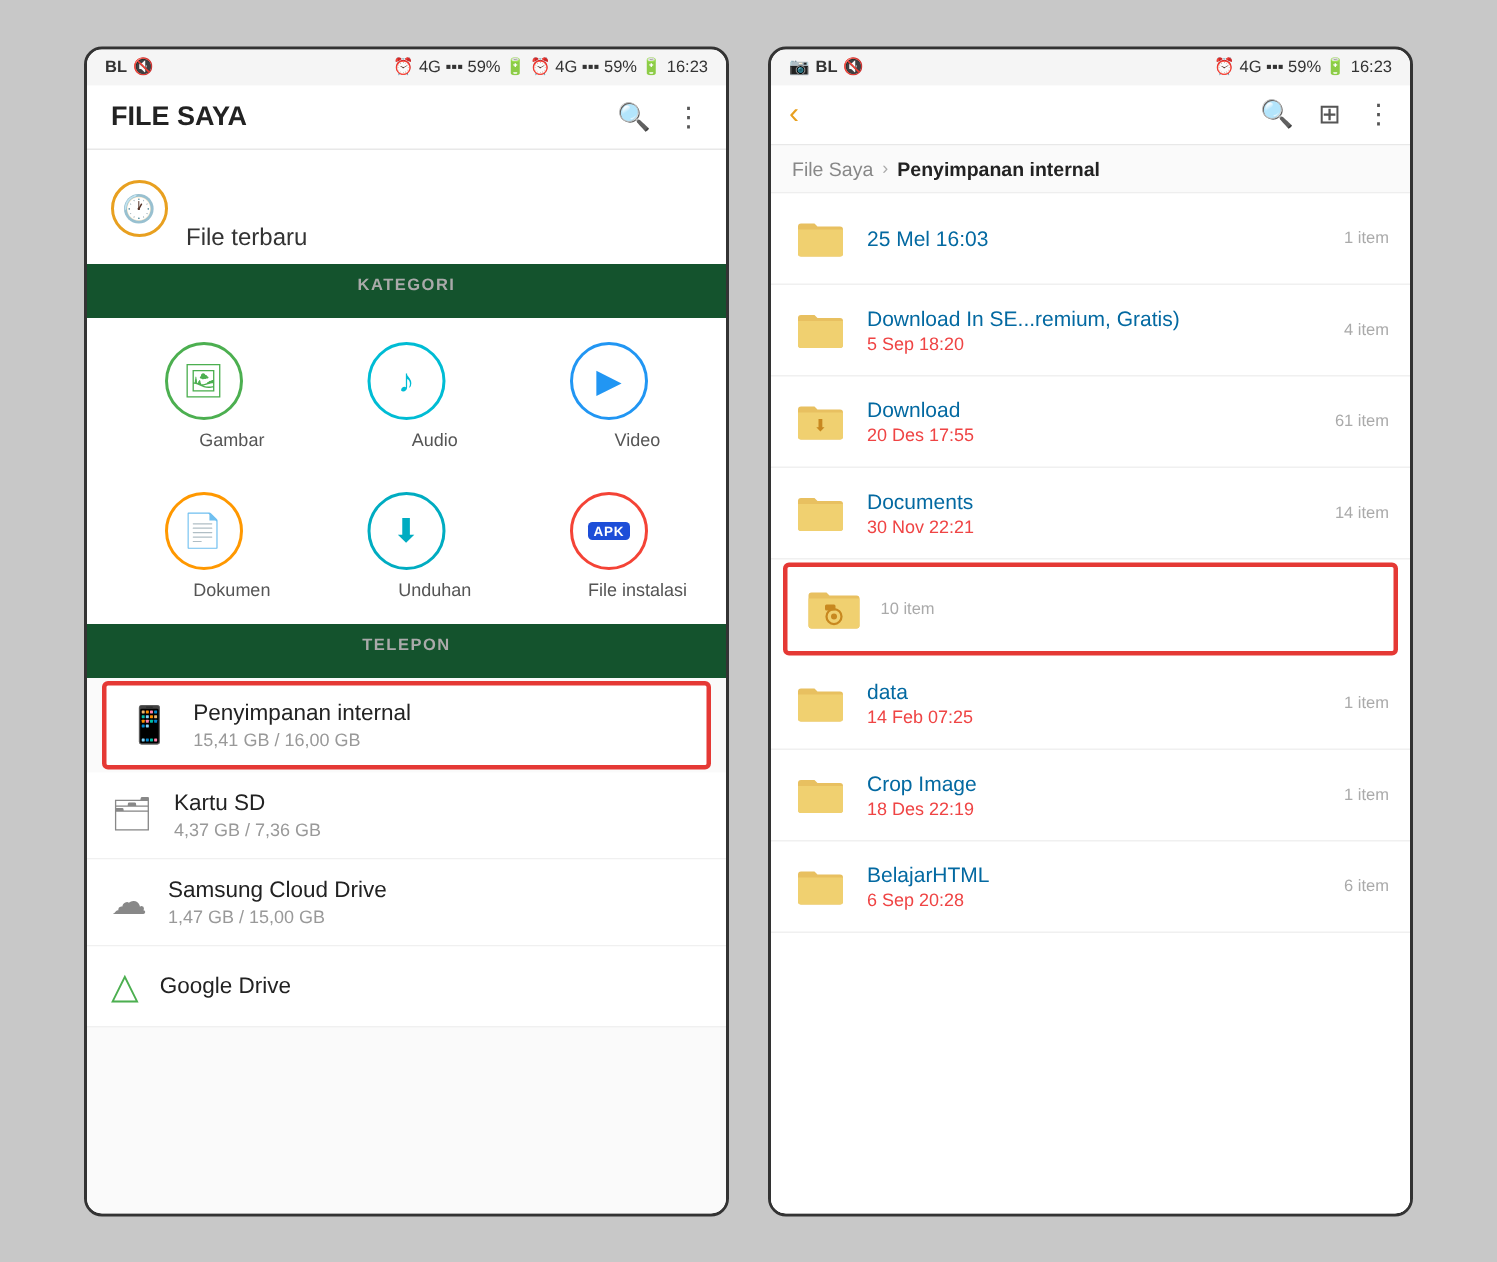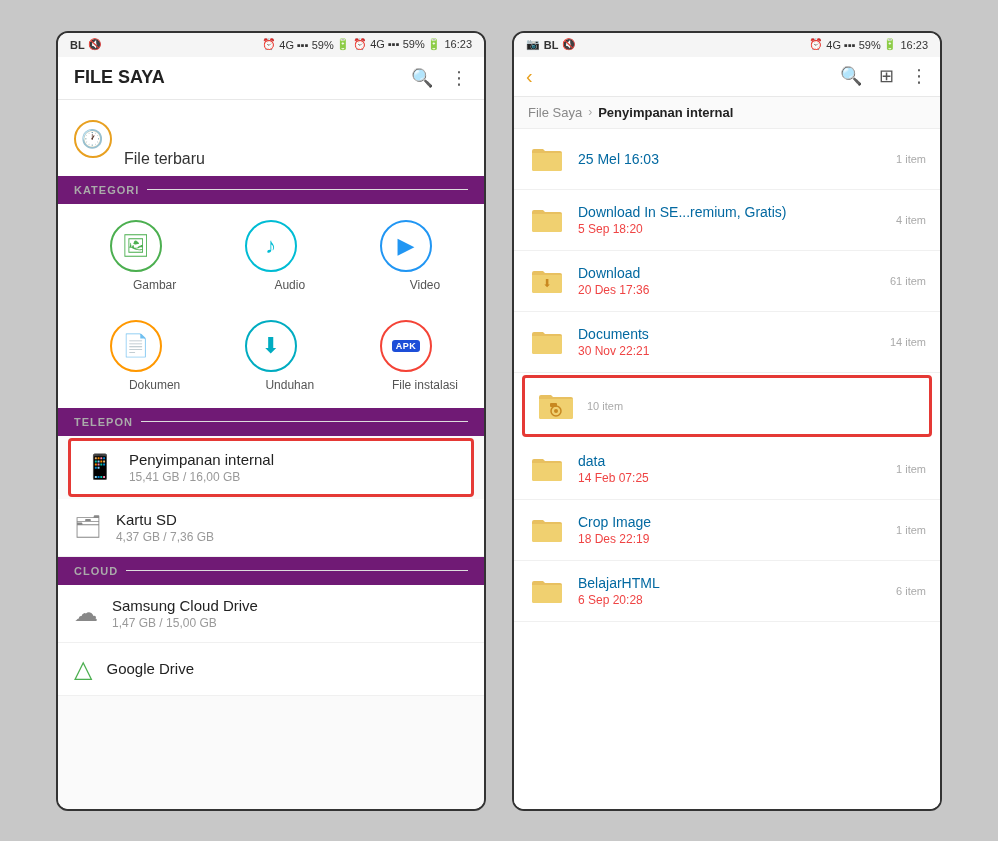--- a/index.html
+++ b/index.html
@@ -174,21 +174,22 @@
       font-size: 12px;
       color: #999;
       margin-top: 2px;
     }
     
     .section-row {
       display: flex;
       align-items: center;
       padding: 8px 16px;
       gap: 8px;
-      background: #701a75;
+      background: #14532d;
+      flex-direction: column;
     }
     .section-row-text {
       font-size: 11px;
       font-weight: bold;
       color: #aaa;
       letter-spacing: 1px;
       white-space: nowrap;
     }
     .section-row-line {
       flex: 1;
@@ -373,24 +374,20 @@
       </div>
 
       <div class="storage-item">
         <span class="storage-icon" style="font-size:22px;">🗂</span>
         <div class="storage-info">
           <div class="name">Kartu SD</div>
           <div class="detail">4,37 GB / 7,36 GB</div>
         </div>
       </div>
 
-      <div class="section-row">
-        <span class="section-row-text">CLOUD</span>
-        <div class="section-row-line"></div>
-      </div>
 
       <div class="storage-item">
         <span class="storage-icon">☁</span>
         <div class="storage-info">
           <div class="name">Samsung Cloud Drive</div>
           <div class="detail">1,47 GB / 15,00 GB</div>
         </div>
       </div>
 
       <div class="storage-item">
@@ -469,21 +466,21 @@
         <div class="file-item">
           <div class="file-folder-icon">
             <svg width="34" height="28" viewBox="0 0 34 28">
               <path d="M2 6 Q2 4 4 4 L13 4 L15 6 L30 6 Q32 6 32 8 L32 24 Q32 26 30 26 L4 26 Q2 26 2 24 Z" fill="#e8c060" stroke="none"></path>
               <path d="M2 8 L32 8 L32 24 Q32 26 30 26 L4 26 Q2 26 2 24 Z" fill="#f0d070" stroke="none"></path>
               <text x="17" y="20" font-size="11" text-anchor="middle" fill="#c88820">⬇</text>
             </svg>
           </div>
           <div class="file-meta">
             <div class="file-name">Download</div>
-            <div class="file-date">20 Des 17:36</div>
+            <div class="file-date">20 Des 17:55</div>
           </div>
           <span class="file-count">61 item</span>
         </div>
 
         <div class="file-item">
           <div class="file-folder-icon">
             <svg width="34" height="28" viewBox="0 0 34 28">
               <path d="M2 6 Q2 4 4 4 L13 4 L15 6 L30 6 Q32 6 32 8 L32 24 Q32 26 30 26 L4 26 Q2 26 2 24 Z" fill="#e8c060" stroke="none"></path>
               <path d="M2 8 L32 8 L32 24 Q32 26 30 26 L4 26 Q2 26 2 24 Z" fill="#f0d070" stroke="none"></path>
             </svg>

